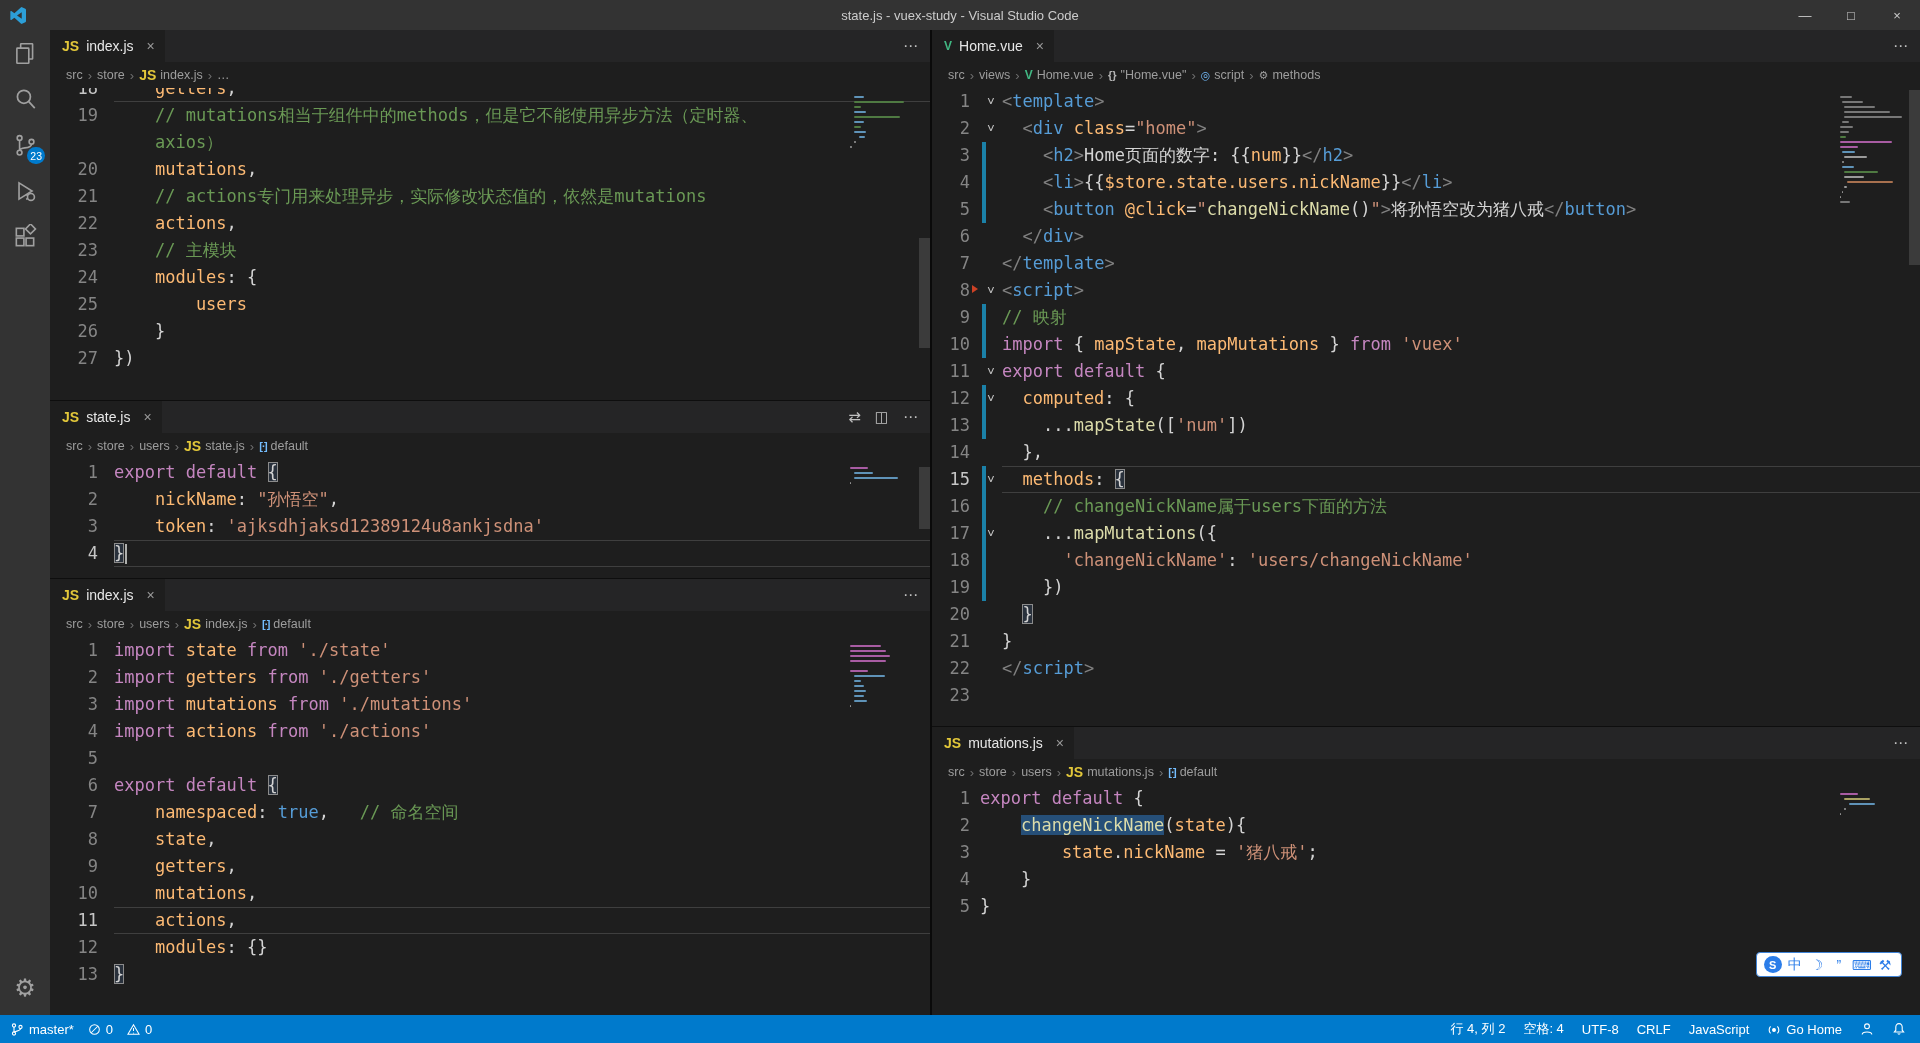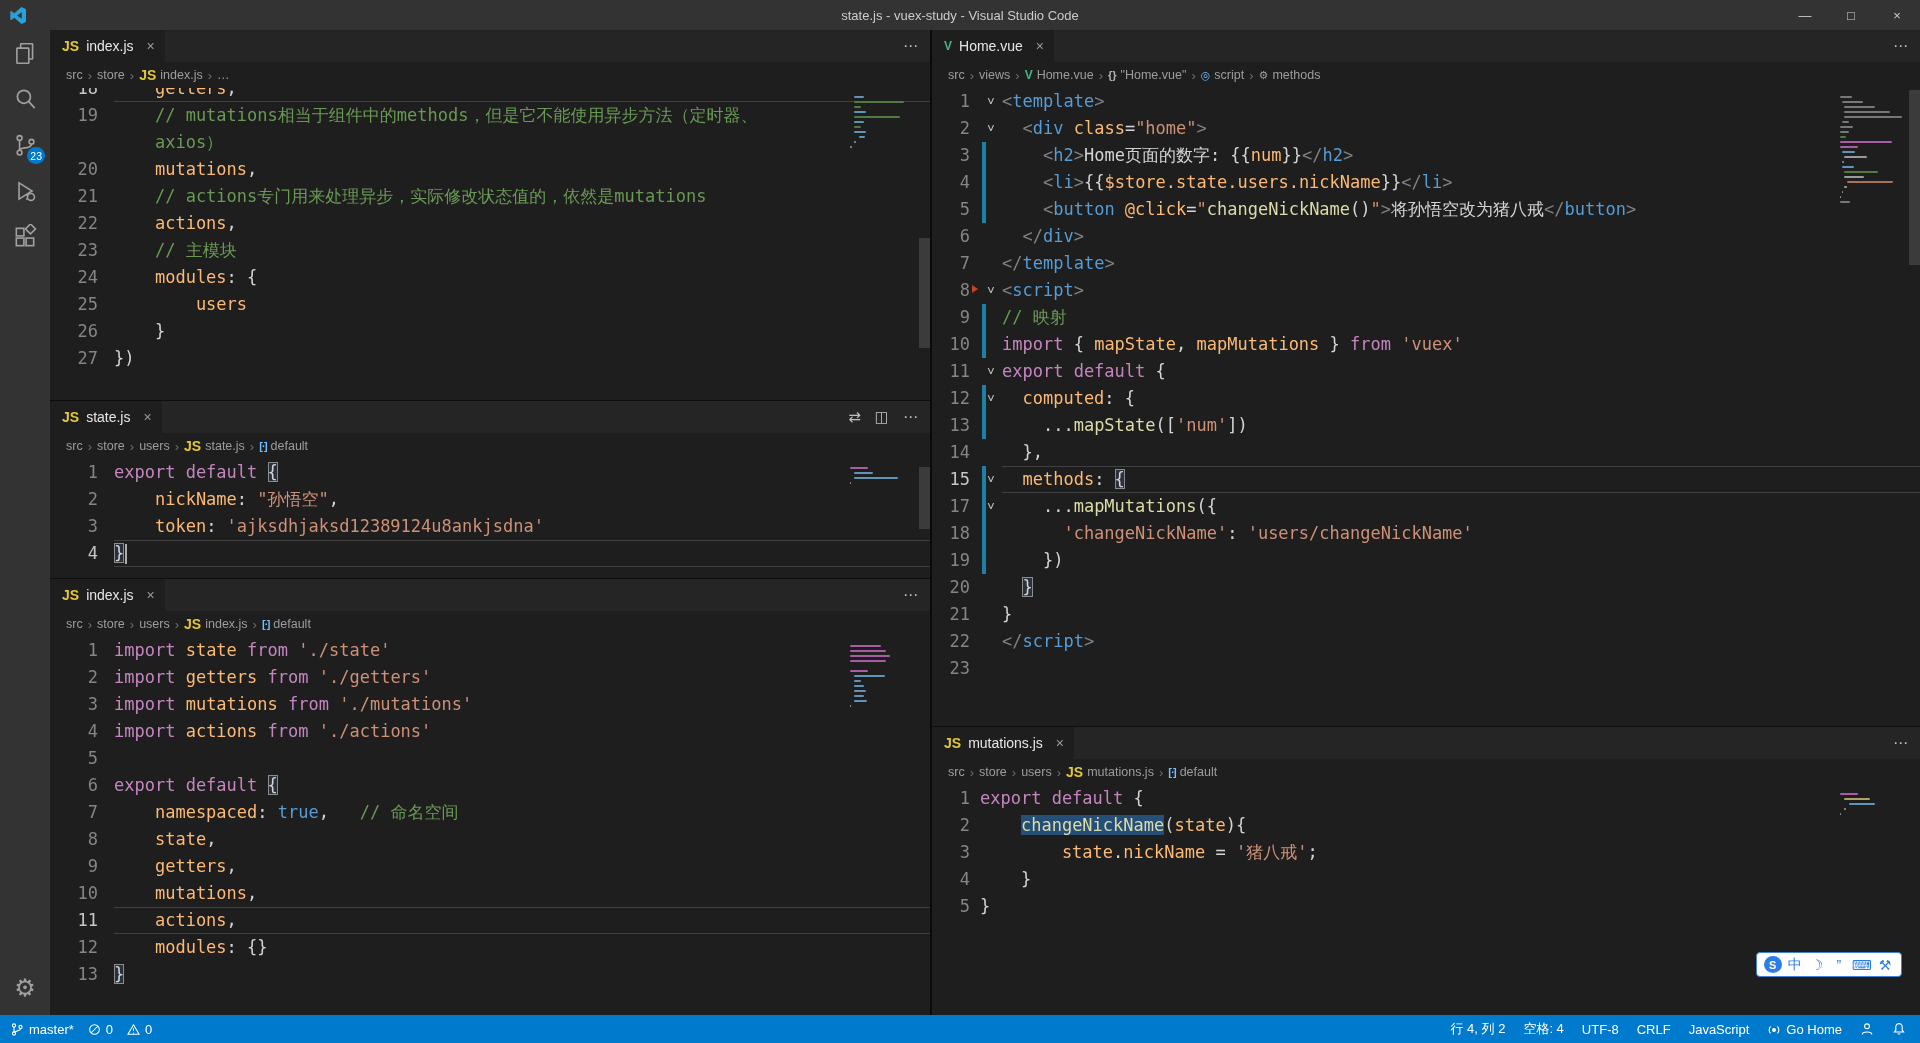--- a/index.html
+++ b/index.html
@@ -362,20 +362,21 @@
             <div class="row"><span class="gnum">6</span><span class="fold"></span><span class="rowtext"><span class="tk-w">  </span><span class="tk-a">&lt;/</span><span class="tk-t">div</span><span class="tk-a">&gt;</span></span></div>
             <div class="row"><span class="gnum">7</span><span class="fold"></span><span class="rowtext"><span class="tk-a">&lt;/</span><span class="tk-t">template</span><span class="tk-a">&gt;</span></span></div>
             <div class="row"><span class="gnum">8</span><span class="mark"></span><span class="fold">˅</span><span class="rowtext"><span class="tk-a">&lt;</span><span class="tk-t">script</span><span class="tk-a">&gt;</span></span></div>
             <div class="row"><span class="gnum">9</span><span class="gitbar"></span><span class="fold"></span><span class="rowtext"><span class="tk-c">// 映射</span></span></div>
             <div class="row"><span class="gnum">10</span><span class="gitbar"></span><span class="fold"></span><span class="rowtext"><span class="tk-k">import </span><span class="tk-w">{ </span><span class="tk-v">mapState</span><span class="tk-w">, </span><span class="tk-v">mapMutations</span><span class="tk-w"> } </span><span class="tk-k">from </span><span class="tk-s">'vuex'</span></span></div>
             <div class="row"><span class="gnum">11</span><span class="fold">˅</span><span class="rowtext"><span class="tk-k">export default </span><span class="tk-w">{</span></span></div>
             <div class="row"><span class="gnum">12</span><span class="gitbar"></span><span class="fold">˅</span><span class="rowtext"><span class="tk-v">  computed</span><span class="tk-w">: {</span></span></div>
             <div class="row"><span class="gnum">13</span><span class="gitbar"></span><span class="fold"></span><span class="rowtext"><span class="tk-w">    ...</span><span class="tk-f">mapState</span><span class="tk-w">([</span><span class="tk-s">'num'</span><span class="tk-w">])</span></span></div>
             <div class="row"><span class="gnum">14</span><span class="fold"></span><span class="rowtext"><span class="tk-w">  },</span></span></div>
             <div class="row cl"><span class="gnum">15</span><span class="gitbar"></span><span class="fold">˅</span><span class="rowtext"><span class="tk-v">  methods</span><span class="tk-w">: </span><span class="tk-w tk-bm">{</span></span></div>
+            <div class="row"><span class="gnum">16</span><span class="gitbar"></span><span class="fold"></span><span class="rowtext"><span class="tk-c">    // changeNickName属于users下面的方法</span></span></div>
             <div class="row"><span class="gnum">17</span><span class="gitbar"></span><span class="fold">˅</span><span class="rowtext"><span class="tk-w">    ...</span><span class="tk-f">mapMutations</span><span class="tk-w">({</span></span></div>
             <div class="row"><span class="gnum">18</span><span class="gitbar"></span><span class="fold"></span><span class="rowtext"><span class="tk-s">      'changeNickName'</span><span class="tk-w">: </span><span class="tk-s">'users/changeNickName'</span></span></div>
             <div class="row"><span class="gnum">19</span><span class="gitbar"></span><span class="fold"></span><span class="rowtext"><span class="tk-w">    })</span></span></div>
             <div class="row"><span class="gnum">20</span><span class="fold"></span><span class="rowtext"><span class="tk-w">  </span><span class="tk-w tk-bm">}</span></span></div>
             <div class="row"><span class="gnum">21</span><span class="fold"></span><span class="rowtext"><span class="tk-w">}</span></span></div>
             <div class="row"><span class="gnum">22</span><span class="fold"></span><span class="rowtext"><span class="tk-a">&lt;/</span><span class="tk-t">script</span><span class="tk-a">&gt;</span></span></div>
             <div class="row"><span class="gnum">23</span><span class="fold"></span><span class="rowtext"></span></div>
           </div>
           <div class="mm">
             <i style="width: 11.5px; margin-left: 0px; background: rgb(119, 119, 119);"></i>

